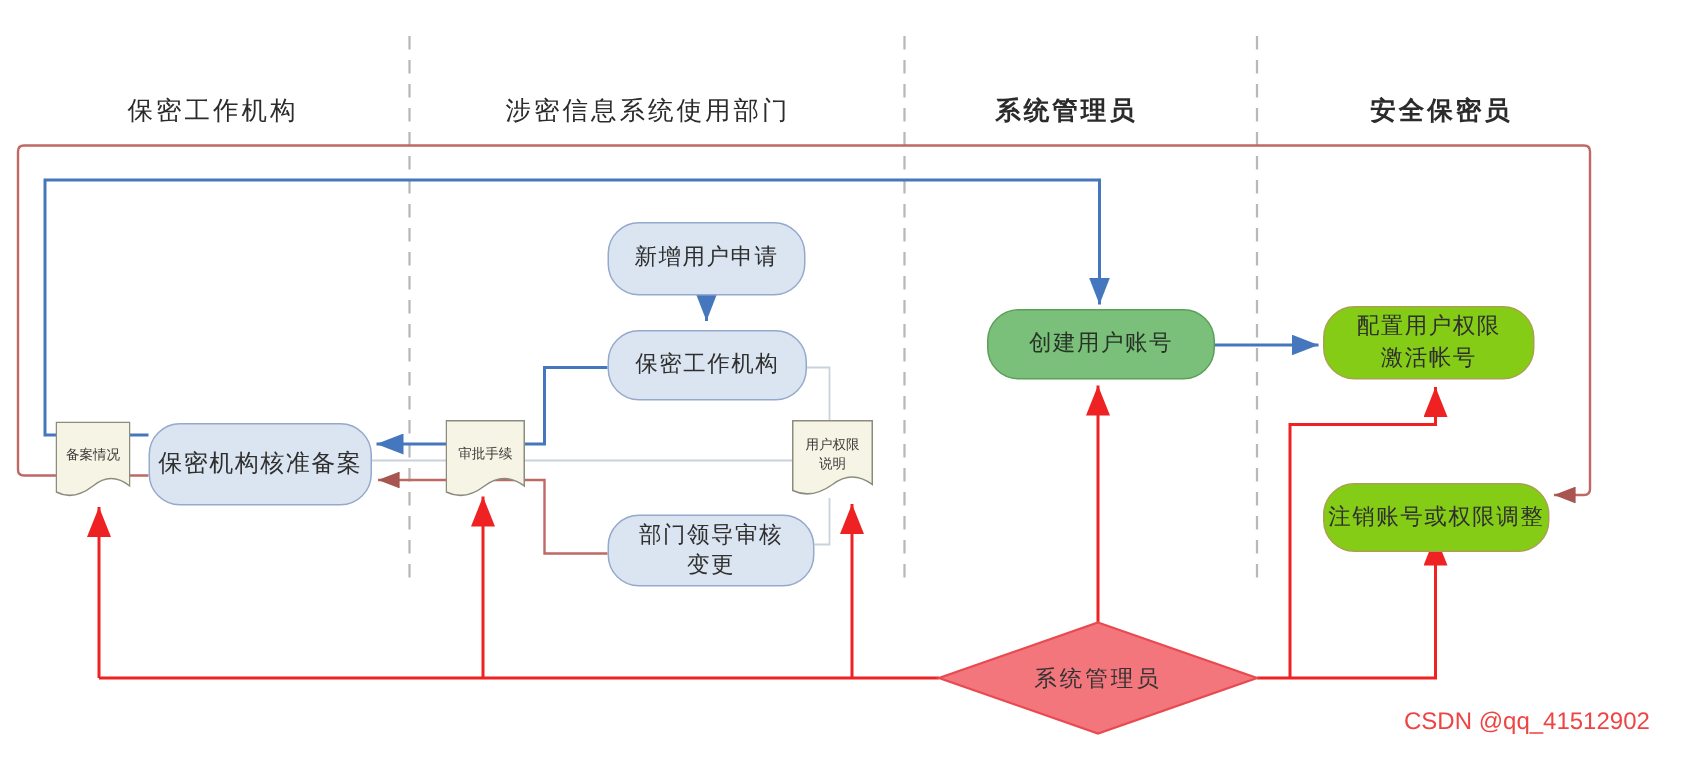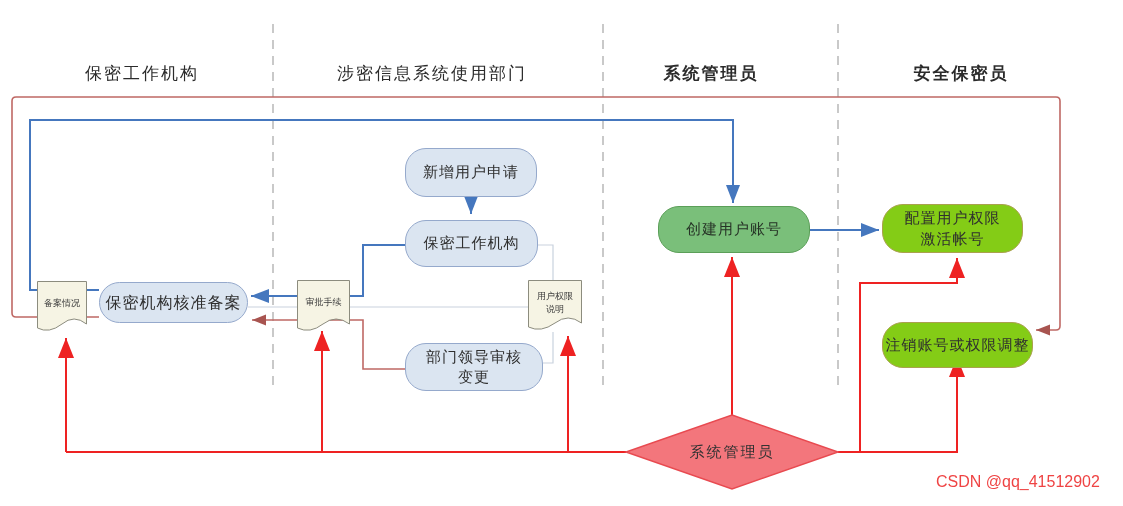--- a/index.html
+++ b/index.html
@@ -91,21 +91,21 @@
 
   <div class="lane-header" style="left:52px;width:180px;">保密工作机构</div>
   <div class="lane-header" style="left:317px;width:230px;">涉密信息系统使用部门</div>
   <div class="lane-header bold" style="left:641px;width:140px;">系统管理员</div>
   <div class="lane-header bold" style="left:891px;width:140px;">安全保密员</div>
 
   <div class="node lavender" style="left:405px;top:148px;width:132px;height:49px;">新增用户申请</div>
   <div class="node lavender" style="left:405px;top:220px;width:133px;height:47px;">保密工作机构</div>
   <div class="node lavender" style="left:405px;top:343px;width:138px;height:48px;">部门领导审核
 变更</div>
-  <div class="node lavender big" style="left:99px;top:282px;width:149px;height:41px;text-align:right;">保密机构核准备案</div>
+  <div class="node lavender big" style="left:99px;top:282px;width:149px;height:55px;text-align:right;">保密机构核准备案</div>
   <div class="node green" style="left:658px;top:206px;width:152px;height:47px;">创建用户账号</div>
   <div class="node yellow" style="left:882px;top:204px;width:141px;height:49px;">配置用户权限
 激活帐号</div>
   <div class="node yellow" style="left:882px;top:306px;width:151px;height:46px;margin-top:16px;">注销账号或权限调整</div>
 
   <div class="doc" style="left:37px;top:281px;width:50px;height:53px;">
     <svg width="50" height="53" viewBox="0 0 50 53">
       <path d="M0.5,0.5 H49.5 V43 Q37,33 25,43 Q12,53 0.5,47 Z" fill="#f6f4e4" stroke="#8c8c7e" stroke-width="1"></path>
     </svg>
     <div class="doc-label">备案情况</div>

